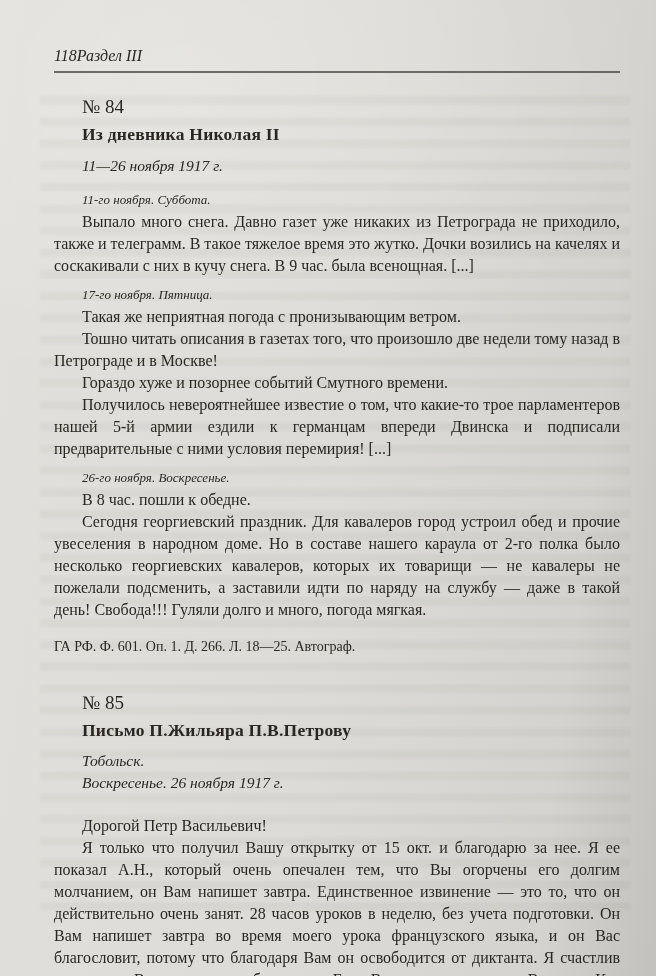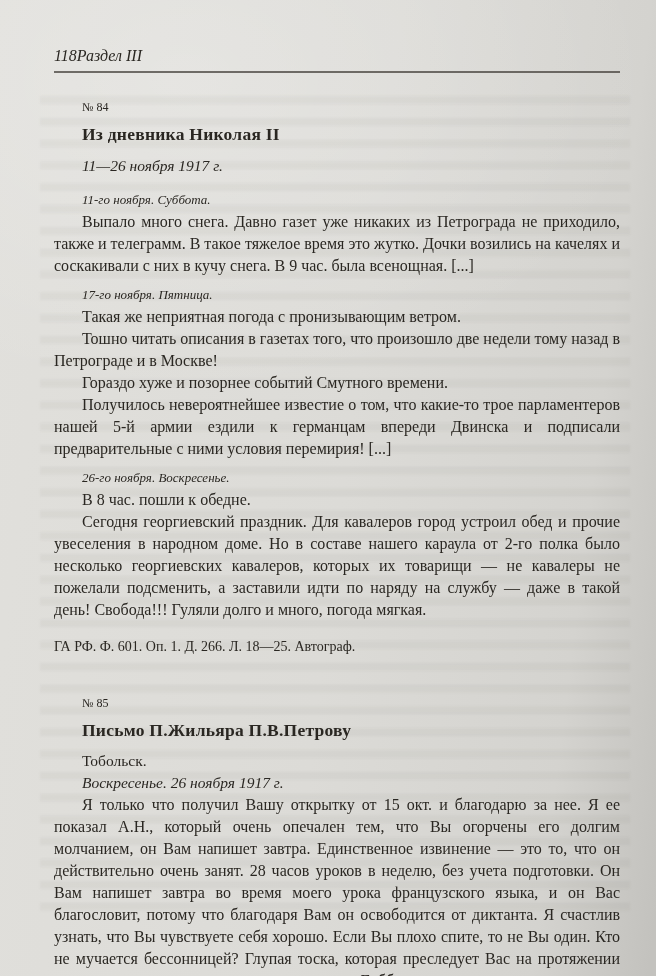--- a/index.html
+++ b/index.html
@@ -31,37 +31,37 @@
   }
   .content { position: absolute; left: 54px; top: 46px; width: 566px; }
 
   .running-head {
     display: flex; justify-content: flex-start; align-items: baseline;
     font-style: italic; font-size: 16px; line-height: 20px;
     padding-bottom: 5px;
     border-bottom: 2px solid rgba(64,60,54,0.72);
   }
 
-  .doc-number   { margin: 24px 0 0 28px; font-size: 12px;   line-height: 20px; }
+  .doc-number   { margin: 24px 0 0 28px; font-size: 19px;   line-height: 20px; }
   .doc-title    { margin: 6px 0 0 28px;  font-size: 17.5px; line-height: 23px;
                   font-weight: 700; letter-spacing: 0.25px; }
   .doc-dateline { margin: 9px 0 12px 28px; font-size: 15.5px; line-height: 22px; font-style: italic; }
 
   .entry-heading { margin: 7px 0 0 28px; font-size: 13px; line-height: 22px; font-style: italic; }
 
   .body-para {
     margin: 0; font-size: 16px; line-height: 22px;
     text-align: justify; text-indent: 28px;
   }
   .left-align { text-align: left; }
 
   .archive-ref { margin: 16px 0 0 0; font-size: 14px; line-height: 20px; }
 
   .doc85-number { margin-top: 36px; }
-  .letter-place    { margin: 8px 0 0 28px; font-size: 15.5px; line-height: 22px; }
+  .letter-place    { margin: 8px 0 0 28px; font-size: 15.5px; line-height: 22px; font-style: italic; }
   .letter-dateline { margin: 0 0 0 28px;   font-size: 15.5px; line-height: 22px; font-style: italic; }
   .salutation      { margin-top: 21px; }
 </style>
 </head>
 <body>
 
 <div class="page">
   <div class="bleed"></div>
 
   <div class="content">
@@ -100,17 +100,18 @@
 
       <p class="archive-ref">ГА РФ. Ф. 601. Оп. 1. Д. 266. Л. 18—25. Автограф.</p>
     </section>
 
     <section>
       <p class="doc-number doc85-number">№ 85</p>
       <h2 class="doc-title">Письмо П.Жильяра П.В.Петрову</h2>
       <p class="letter-place">Тобольск.</p>
       <p class="letter-dateline">Воскресенье. 26 ноября 1917 г.</p>
 
+      <p class="body-para left-align salutation">Дорогой Петр Васильевич!</p>
       <p class="body-para">Я только что получил Вашу открытку от 15 окт. и благодарю за нее. Я ее показал А.Н., который очень опечален тем, что Вы огорчены его долгим молчанием, он Вам напишет завтра. Единственное извинение — это то, что он действительно очень занят. 28 часов уроков в неделю, без учета подготовки. Он Вам напишет завтра во время моего урока французского языка, и он Вас благословит, потому что благодаря Вам он освободится от диктанта. Я счастлив узнать, что Вы чувствуете себя хорошо. Если Вы плохо спите, то не Вы один. Кто не мучается бессонницей? Глупая тоска, которая преследует Вас на протяжении недель, истощает нервную систему, даже Гиббс это испытывает, несмотря на британский флегматизм. Здесь ничего нового, все в добром здра-</p>
     </section>
 
   </div>
 </div>
 
 </body></html>

